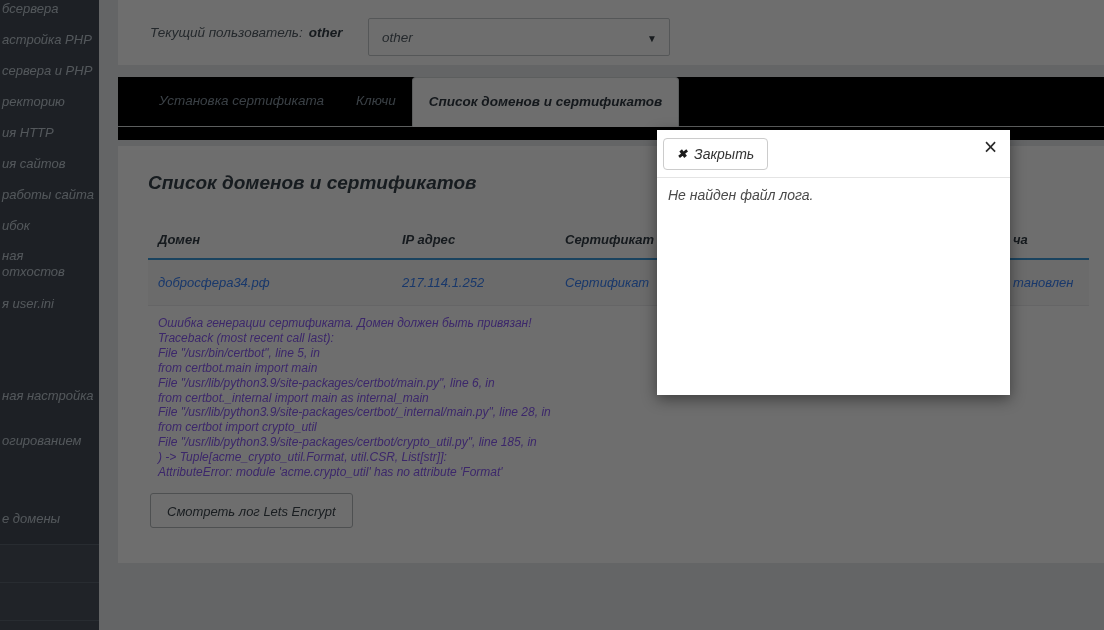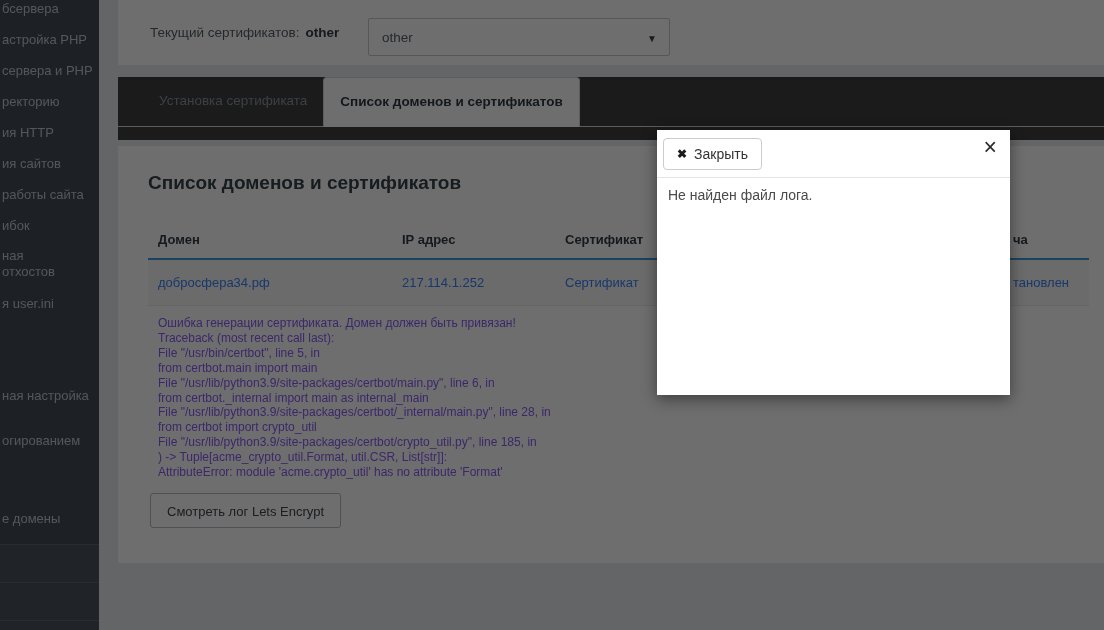--- a/index.html
+++ b/index.html
@@ -1,15 +1,15 @@
 <!DOCTYPE html>
 <html><head>
 <meta charset="utf-8">
 <style>
-  * { margin:0; padding:0; box-sizing:border-box; }
+  * { margin:0; padding:0; box-sizing:border-box;font-style:italic; }
   html,body { width:1104px; height:630px; }
   body { font-family:"Liberation Sans", sans-serif; }
   .page { position:relative; width:1104px; height:630px; overflow:hidden; background:#e8e9ec; }
 
   
   .sidebar { position:absolute; left:0; top:0; width:99px; height:630px; background:#434b56; z-index:1; }
   .side-item { position:absolute; left:0; width:99px; padding-left:2px; font-size:13px; line-height:15px;
                color:#c0cad3; cursor:pointer; white-space:nowrap; overflow:hidden; }
   .side-foot { position:absolute; left:0; width:99px; background:#4a525d; border-top:1px solid #5d6773; }
 
@@ -19,21 +19,21 @@
   .cur-user { position:absolute; left:32px; top:0; height:65px; display:flex; align-items:center;
               font-size:13.5px; color:#545e66; }
   .cur-user b { color:#333e46; margin-left:6px; }
   .user-select { position:absolute; left:250px; top:18px; width:302px; height:38px; background:#fff;
                  border:1px solid #c6cacd; border-radius:2px; font-size:13.5px; color:#545e66;
                  display:flex; align-items:center; padding:0 13px; cursor:pointer; }
   .user-select .arrow { position:absolute; right:12px; top:0; height:38px; display:flex; align-items:center;
                         font-size:10px; color:#3a4148; }
 
   
-  .tabs-panel { top:77px; height:63px; background:#404040; }
+  .tabs-panel { top:77px; height:63px; background:#000000; }
   .tabbar { position:absolute; left:0; top:0; width:986px; height:50px; border-bottom:1px solid #d6d9db;
             display:flex; align-items:stretch; padding-left:25px; }
   .tab { font-size:13.5px; color:#8795a1; line-height:48px; padding:0 16px; cursor:pointer; white-space:nowrap; }
   .tab.active { background:#ffffff; border:1px solid #d6d9db; border-bottom:1px solid #ffffff;
                 border-radius:4px 4px 0 0; margin-bottom:-1px; font-weight:bold; color:#303942; }
 
   
   .card { top:146px; height:417px; }
   .card-title { position:absolute; left:30px; top:26px; font-size:19px; font-weight:bold; color:#37424a; }
   .th { position:absolute; top:86px; font-size:13px; font-weight:bold; color:#333e46; white-space:nowrap; }
@@ -81,32 +81,33 @@
     <div class="side-item" style="top:388px">ная настройка</div>
     <div class="side-item" style="top:433px">огированием</div>
     <div class="side-item" style="top:511px">е домены</div>
     <div class="side-foot" style="top:544px; height:38px;"></div>
     <div class="side-foot" style="top:582px; height:38px;"></div>
     <div class="side-foot" style="top:620px; height:10px;"></div>
   </div>
 
   <div class="panel top-panel">
     <div class="cur-user">
-      <span>Текущий сертификатов:</span>
+      <span>Текущий пользователь:</span>
       <b>other</b>
     </div>
     <div class="user-select">
       <span>other</span>
       <span class="arrow">▼</span>
     </div>
   </div>
 
   <div class="panel tabs-panel">
     <div class="tabbar">
       <div class="tab">Установка сертификата</div>
+      <div class="tab">Ключи</div>
       <div class="tab active">Список доменов и сертификатов</div>
     </div>
   </div>
 
   <div class="panel card">
     <div class="card-title">Список доменов и сертификатов</div>
 
     <div class="th c1">Домен</div>
     <div class="th c2">IP адрес</div>
     <div class="th c3">Сертификат</div>

